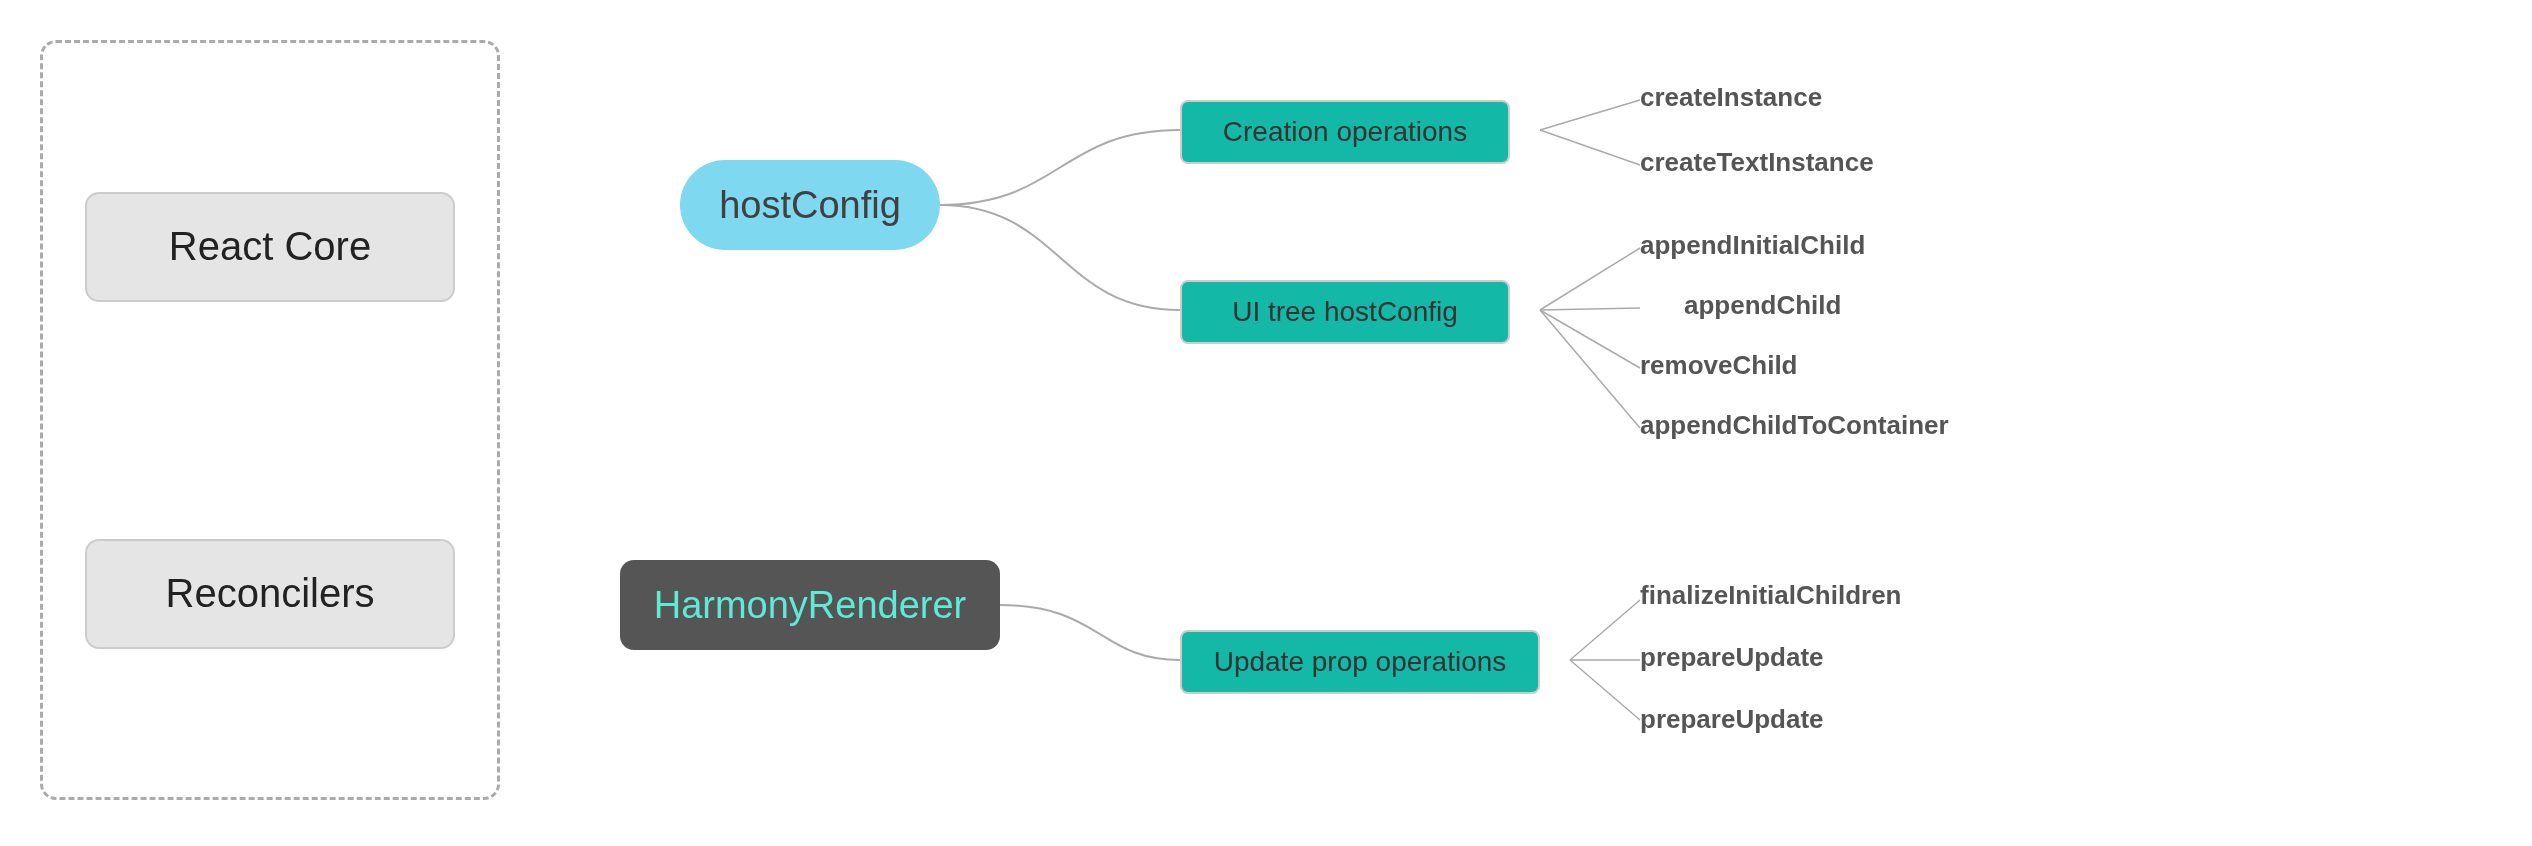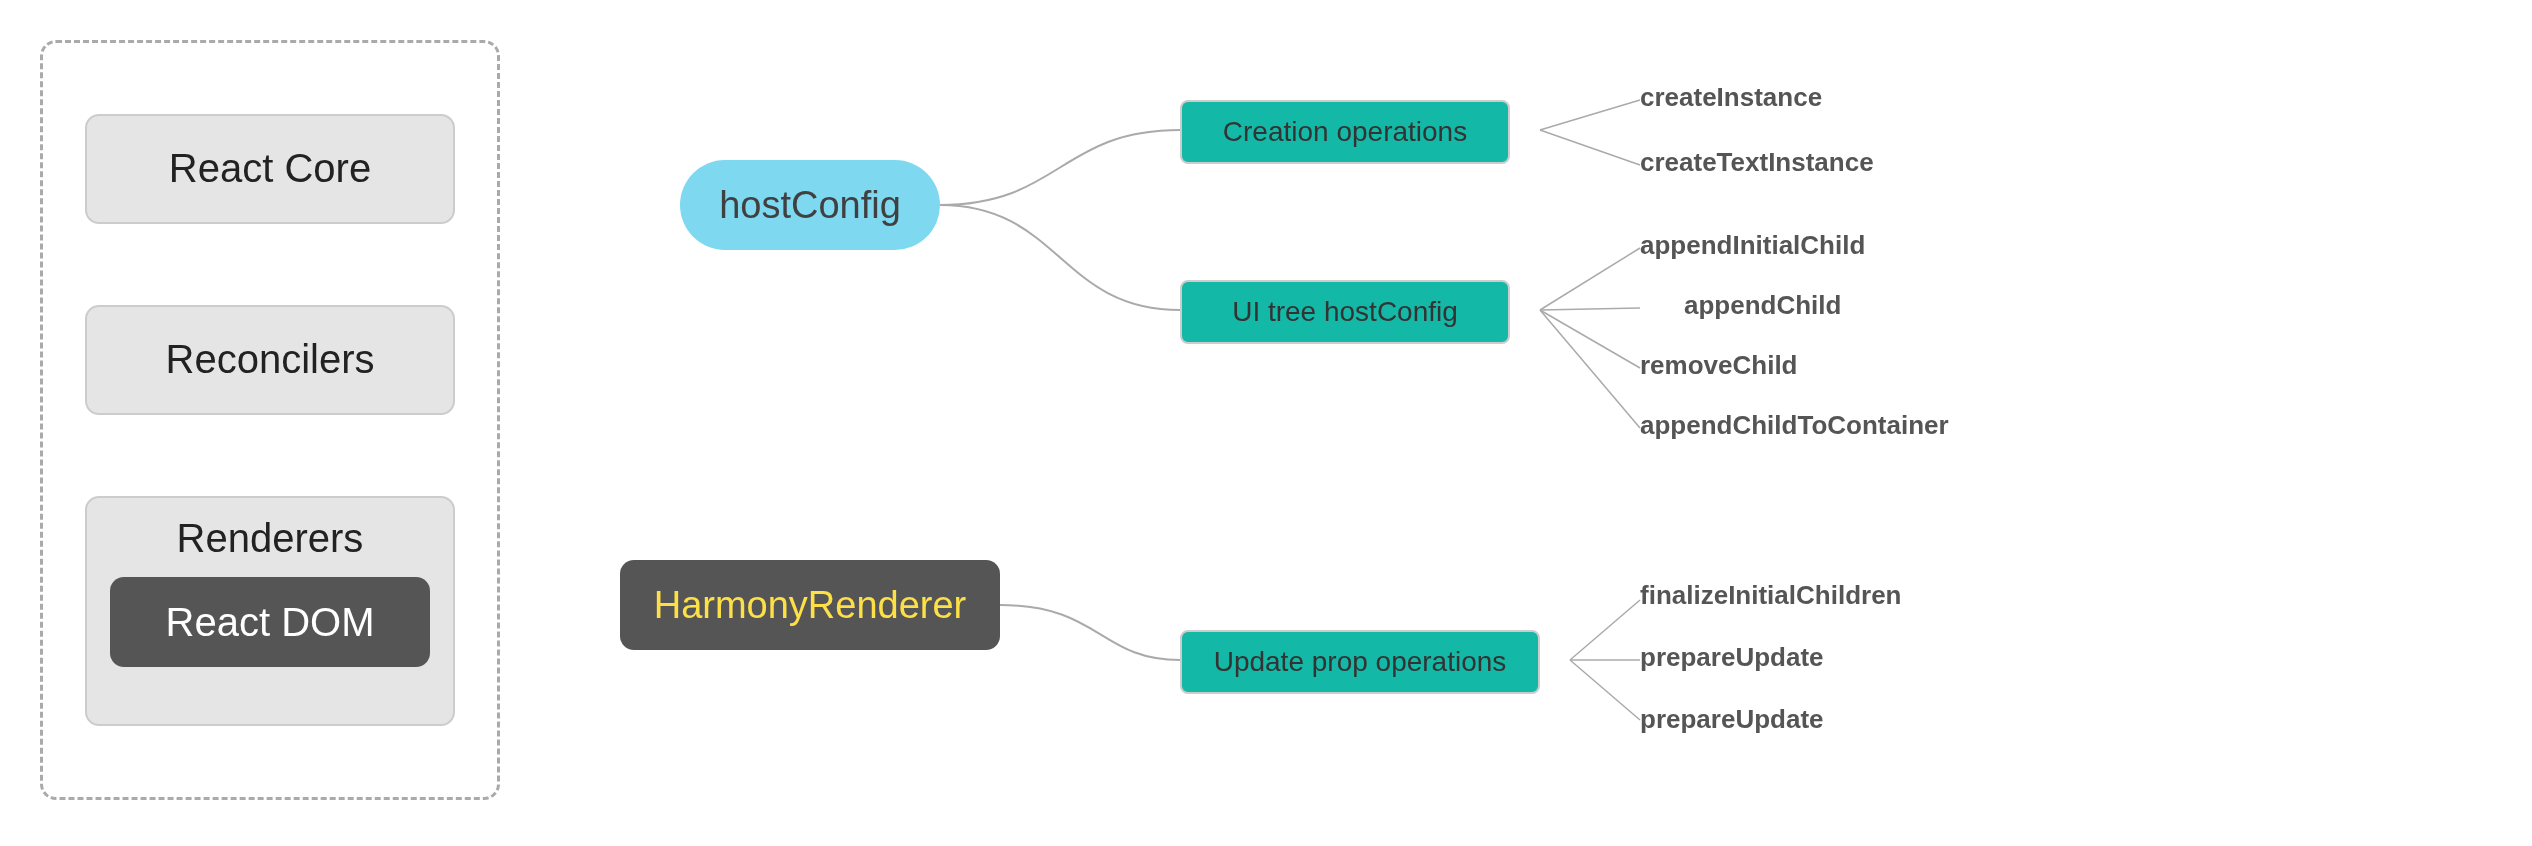--- a/index.html
+++ b/index.html
@@ -96,21 +96,21 @@
       background: #555555;
       border-radius: 14px;
       display: flex;
       align-items: center;
       justify-content: center;
     }
 
     .center-harmonyrenderer .label {
       font-size: 38px;
       font-weight: 500;
-      color: #fde047;
+      color: #5eead4;
     }
 
     
     .right-box {
       position: absolute;
       background: #14b8a6;
       border: 2px solid #cccccc;
       border-radius: 8px;
       display: flex;
       align-items: center;
@@ -175,26 +175,20 @@
     <line x1="1570" y1="660" x2="1640" y2="720" stroke="#aaaaaa" stroke-width="1.5"></line>
   </svg>
 
   <div class="left-panel">
     <div class="box-white">
       <span class="label">React Core</span>
     </div>
     <div class="box-white">
       <span class="label">Reconcilers</span>
     </div>
-    <div class="box-white" style="flex-direction:column; justify-content:flex-start; padding-top:18px; height:230px;">
-      <span class="label" style="font-size:40px; font-weight:500; color:#222; margin-bottom:16px;">Renderers</span>
-      <div class="box-dark" style="width:320px; height:90px;">
-        <span class="label">React DOM</span>
-      </div>
-    </div>
   </div>
 
   <div class="center-hostconfig">
     <span class="label">hostConfig</span>
   </div>
 
   <div class="center-harmonyrenderer">
     <span class="label">HarmonyRenderer</span>
   </div>
 

